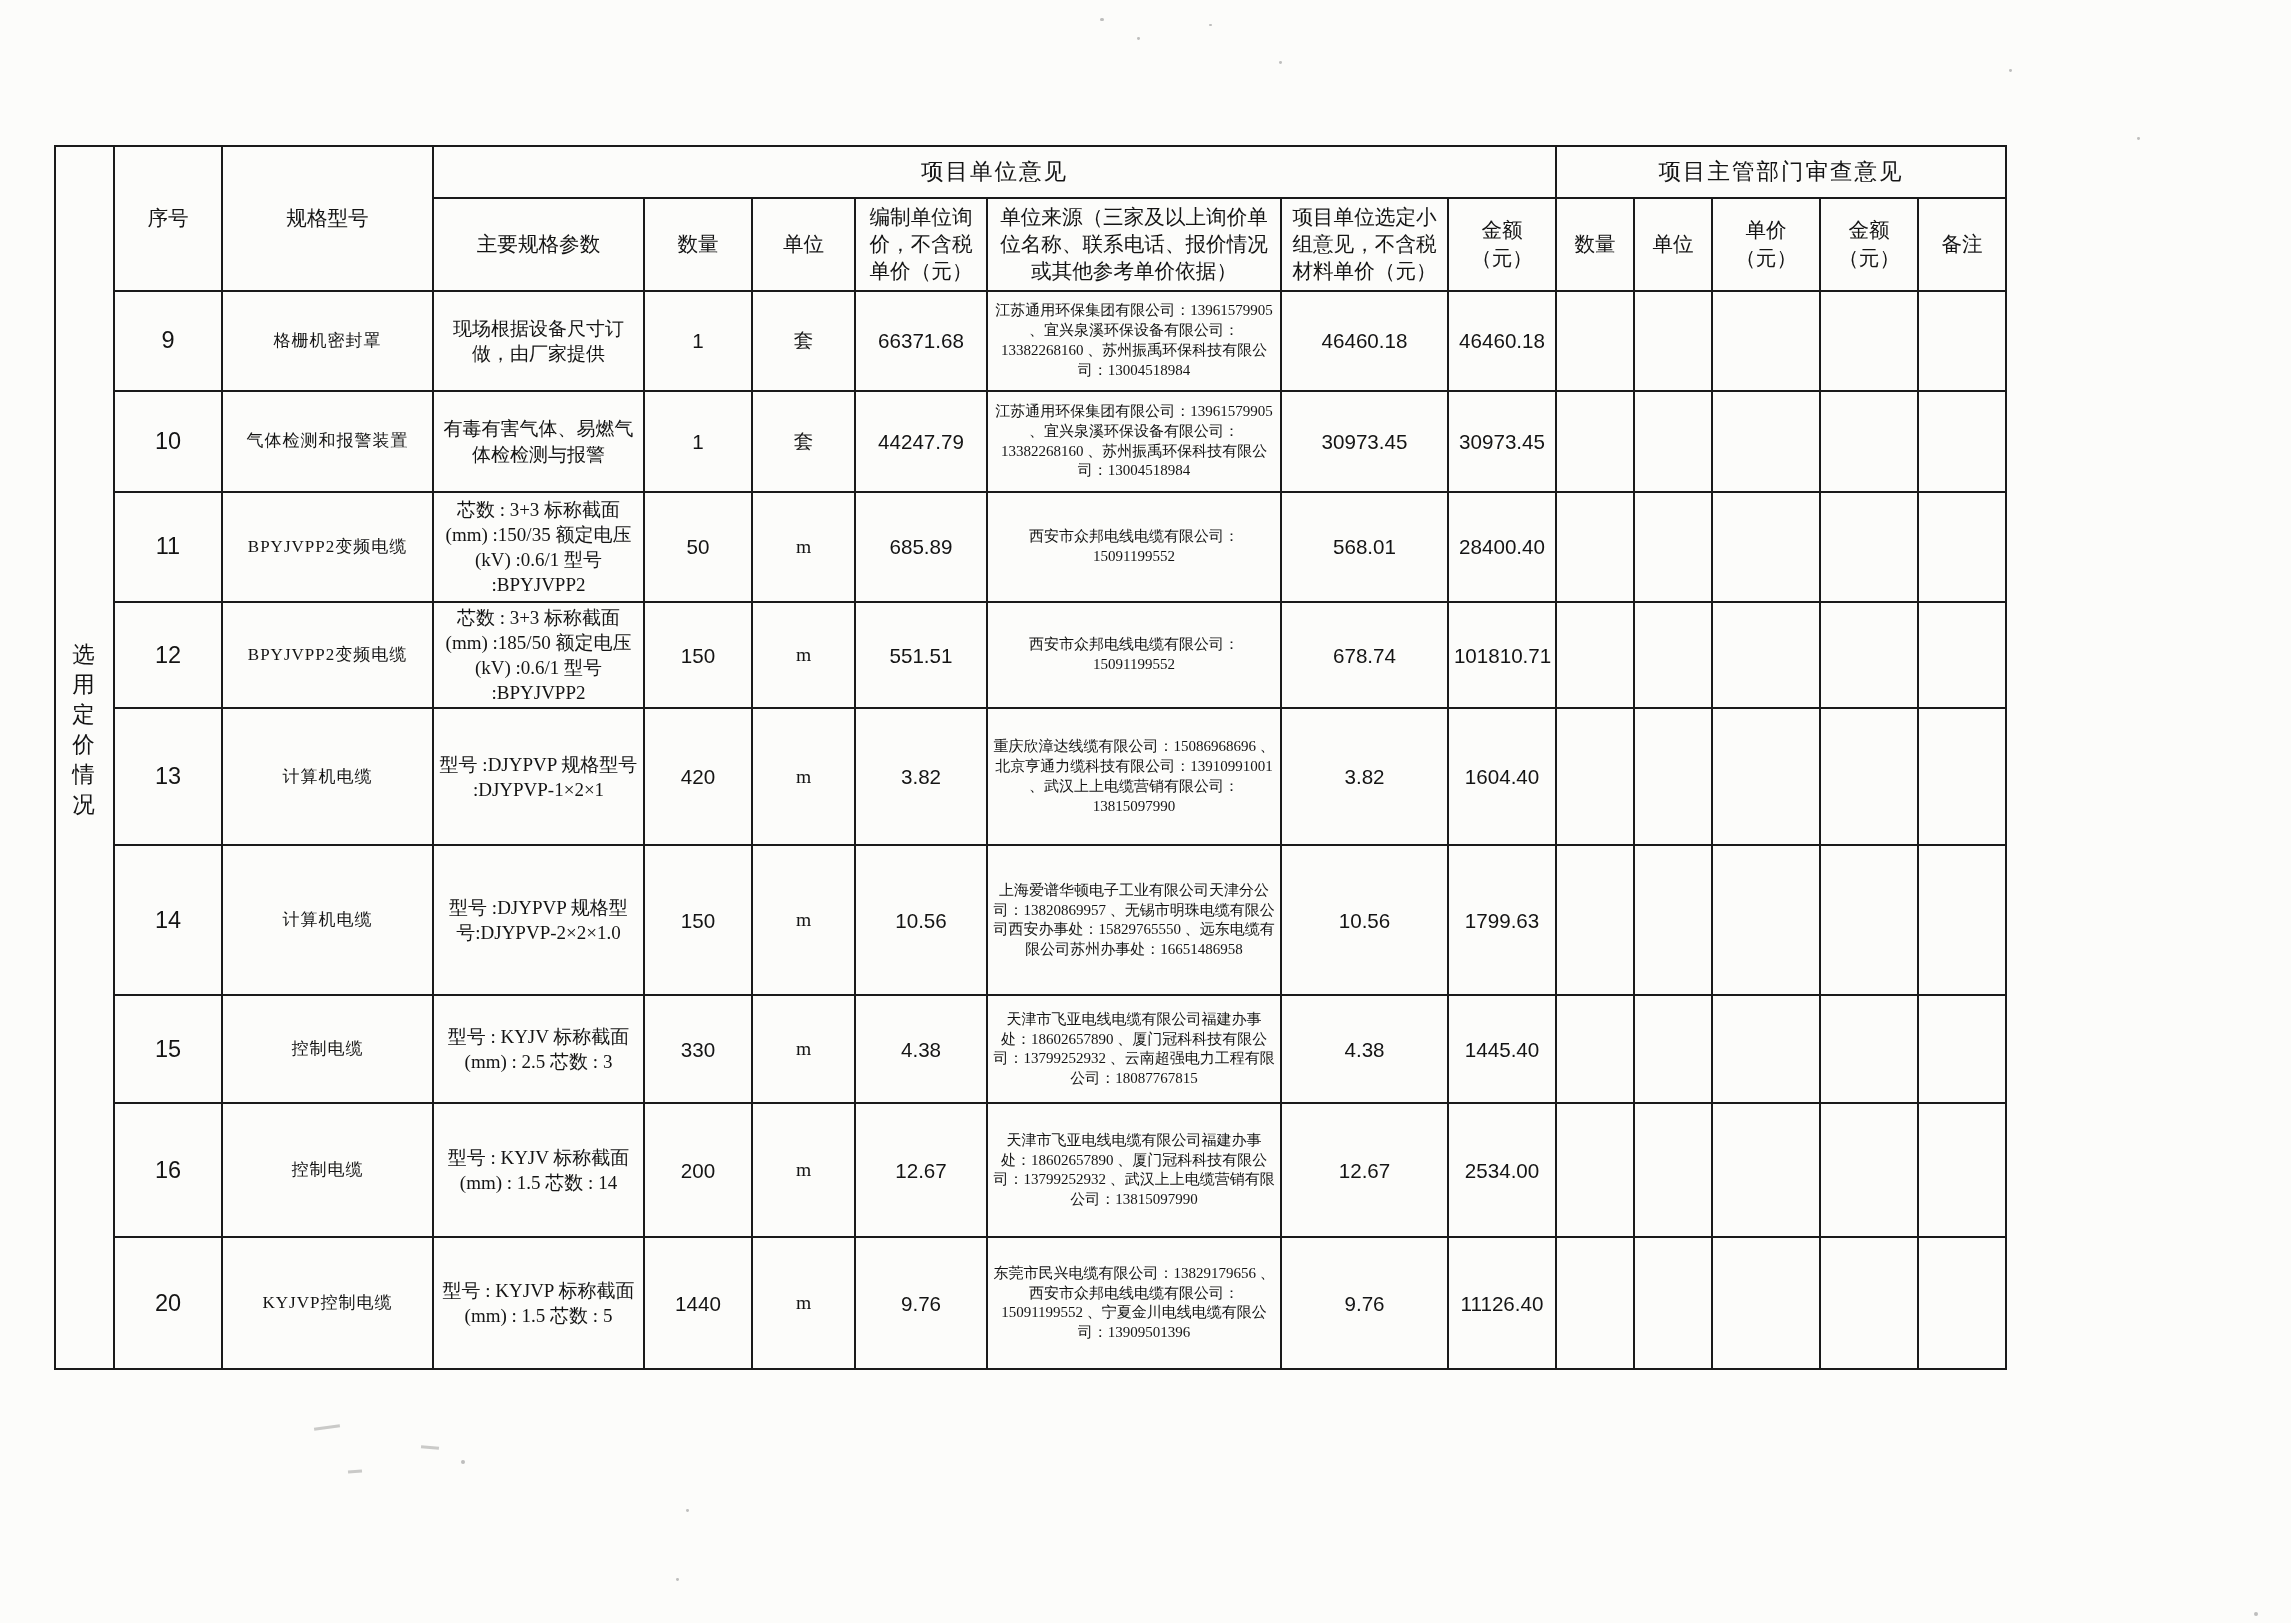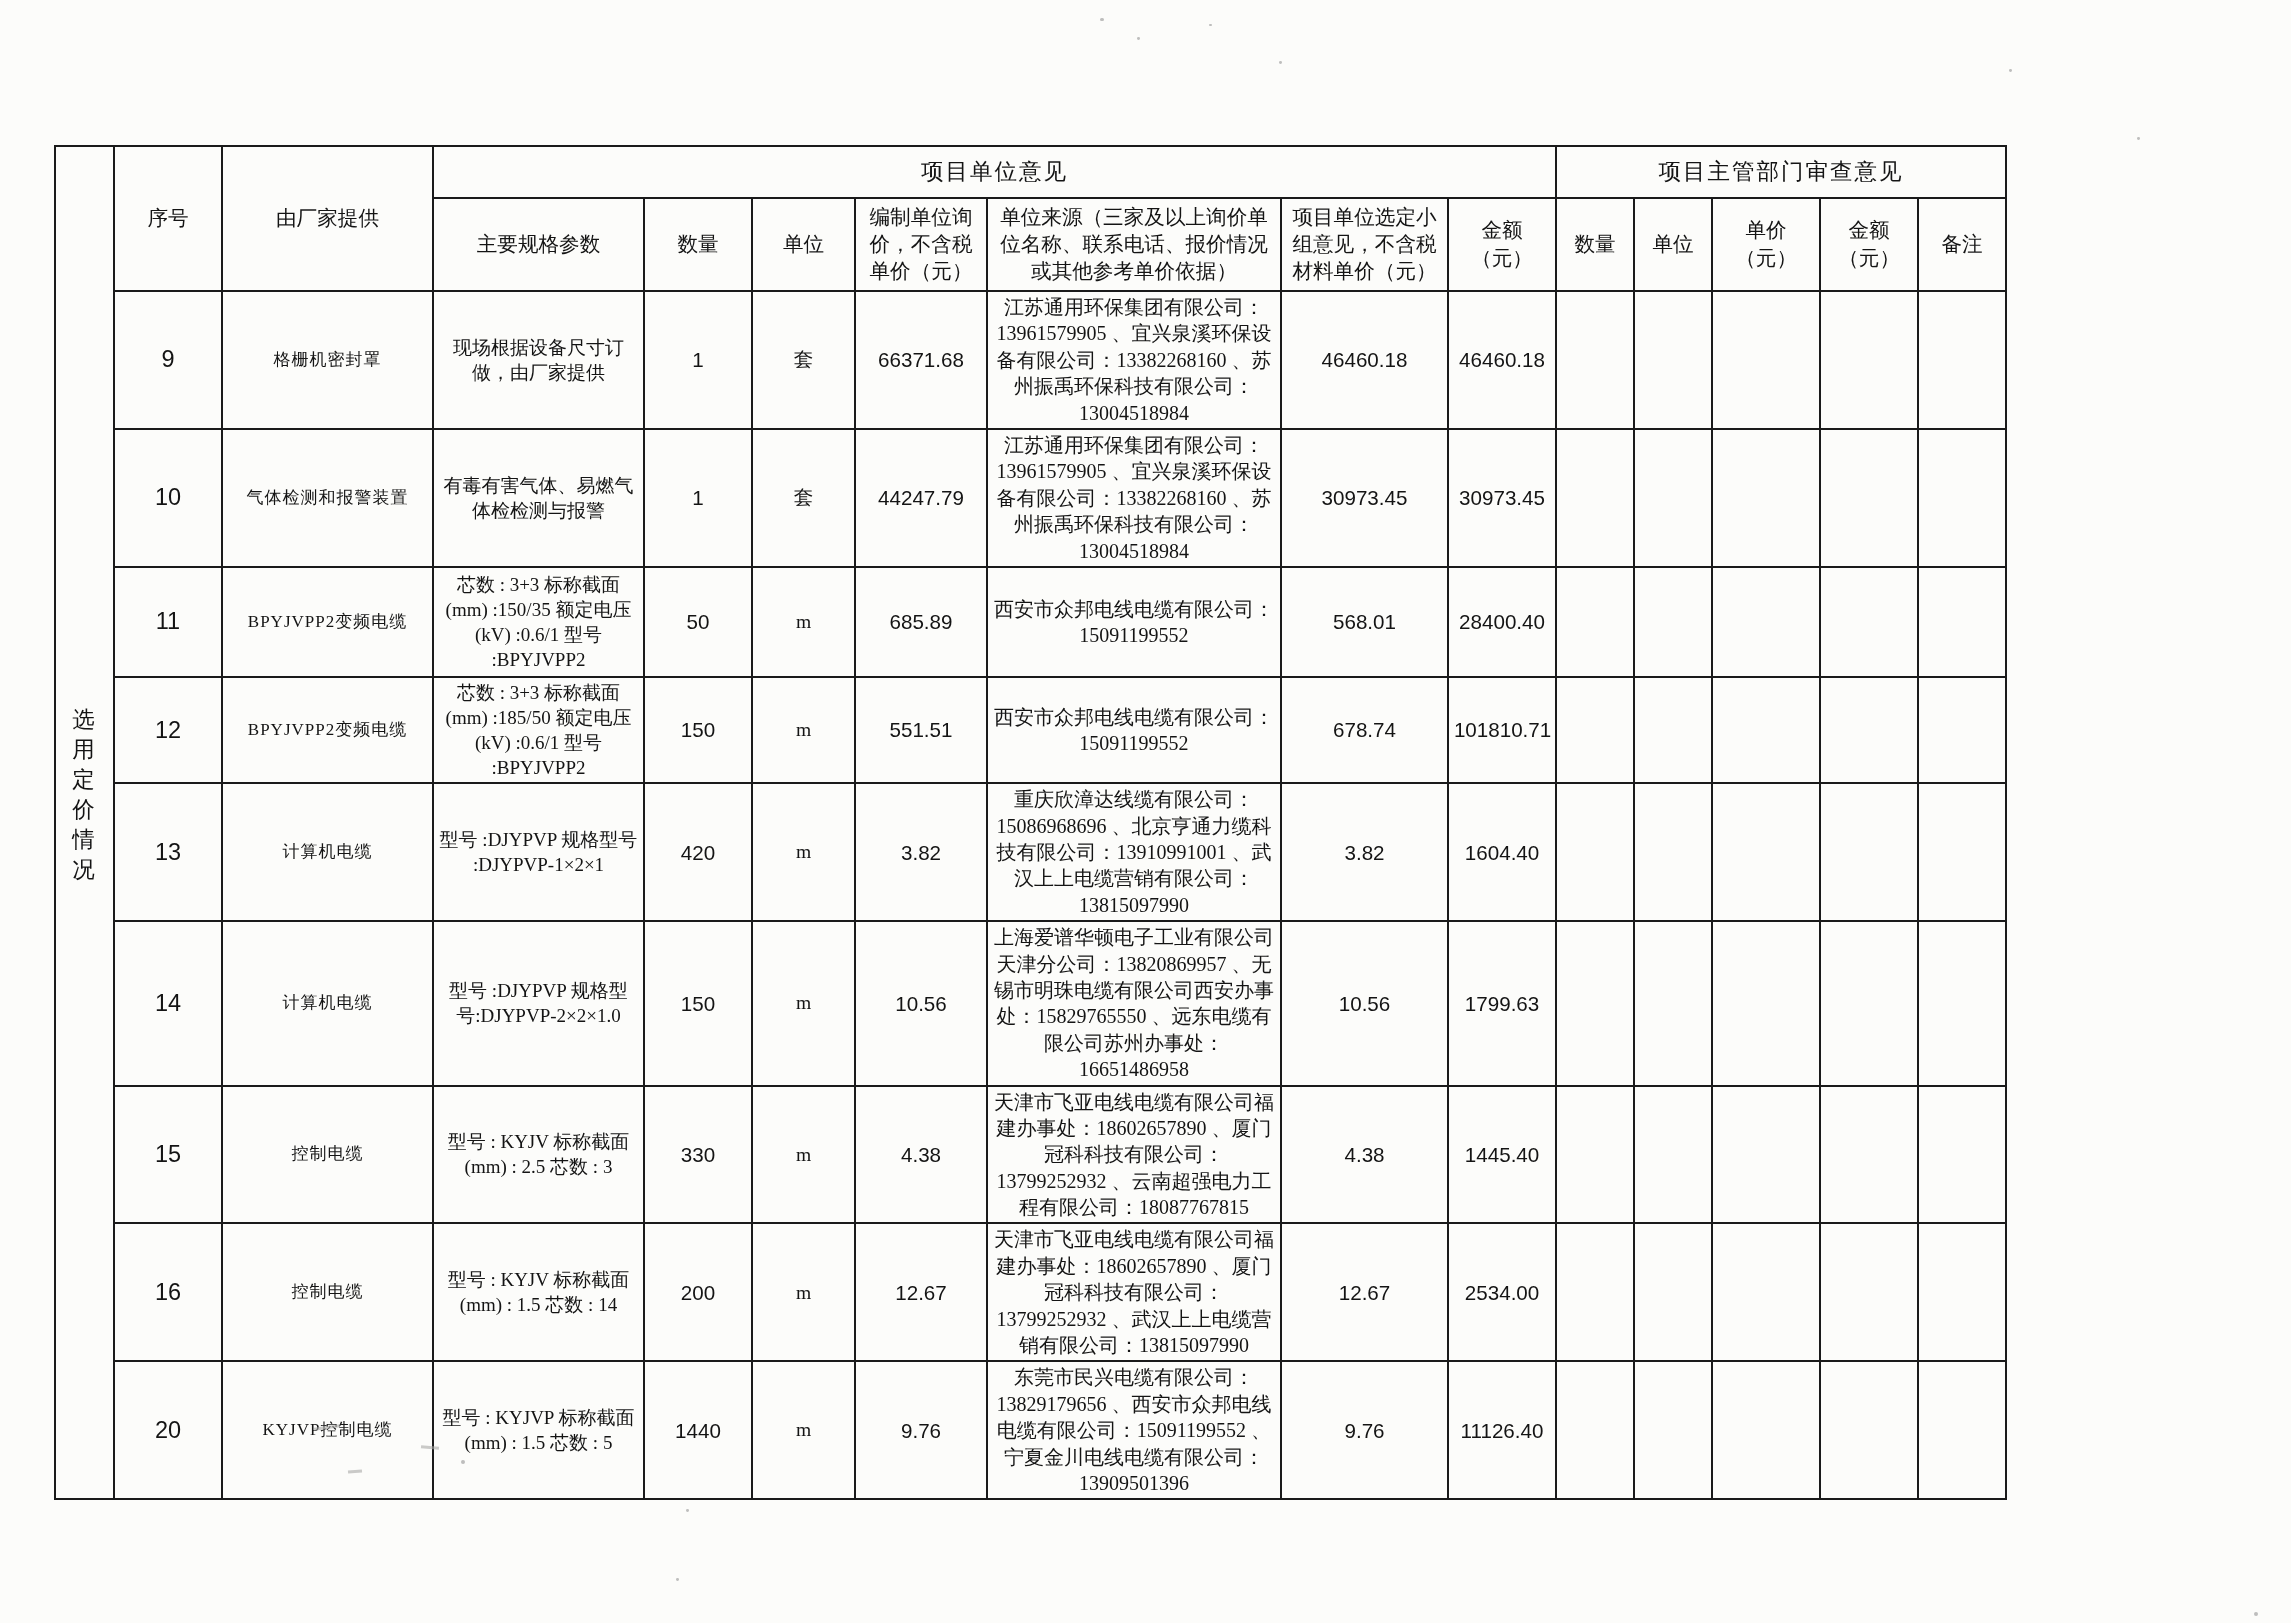--- a/index.html
+++ b/index.html
@@ -45,21 +45,21 @@
     letter-spacing: 2px;
   }
   th.sub {
     font-size: 20.6px;
   }
   td.seq   { font-size: 23.5px; font-family: "Liberation Sans", sans-serif; }
   td.mat   { font-size: 17px; letter-spacing: 1px; }
   td.spec  { font-size: 19px; }
   td.num   { font-size: 20.6px; font-family: "Liberation Sans", sans-serif; }
   td.unit  { font-size: 19.6px; }
-  td.src   { font-size: 20px; padding: 2px 6.9px; }
+  td.src   { font-size: 15px; padding: 2px 6.9px; }
   td.stub  {
     padding: 0;
     vertical-align: bottom;
     border-radius: 15px;
   }
   .stub-label {
     width: 47px;
     margin: 0 auto 55px auto;
     font-size: 22.5px;
     line-height: 30px;
@@ -103,21 +103,21 @@
         <col style="width:98px">
         <col style="width:88px">
     </colgroup>
 
     <tbody>
         <tr style="height:52px">
       <td class="stub" rowspan="11">
         <div class="stub-label">选用定价情况</div>
       </td>
       <th class="sub" rowspan="2">序号</th>
-      <th class="sub" rowspan="2">由厂家提供</th>
+      <th class="sub" rowspan="2">规格型号</th>
       <th class="group" colspan="7">项目单位意见</th>
       <th class="group" colspan="5">项目主管部门审查意见</th>
     </tr>
 
     <tr style="height:93px">
       <th class="sub">主要规格参数</th>
       <th class="sub">数量</th>
       <th class="sub">单位</th>
       <th class="sub">编制单位询价，不含税单价（元）</th>
       <th class="sub">单位来源（三家及以上询价单位名称、联系电话、报价情况或其他参考单价依据）</th>

